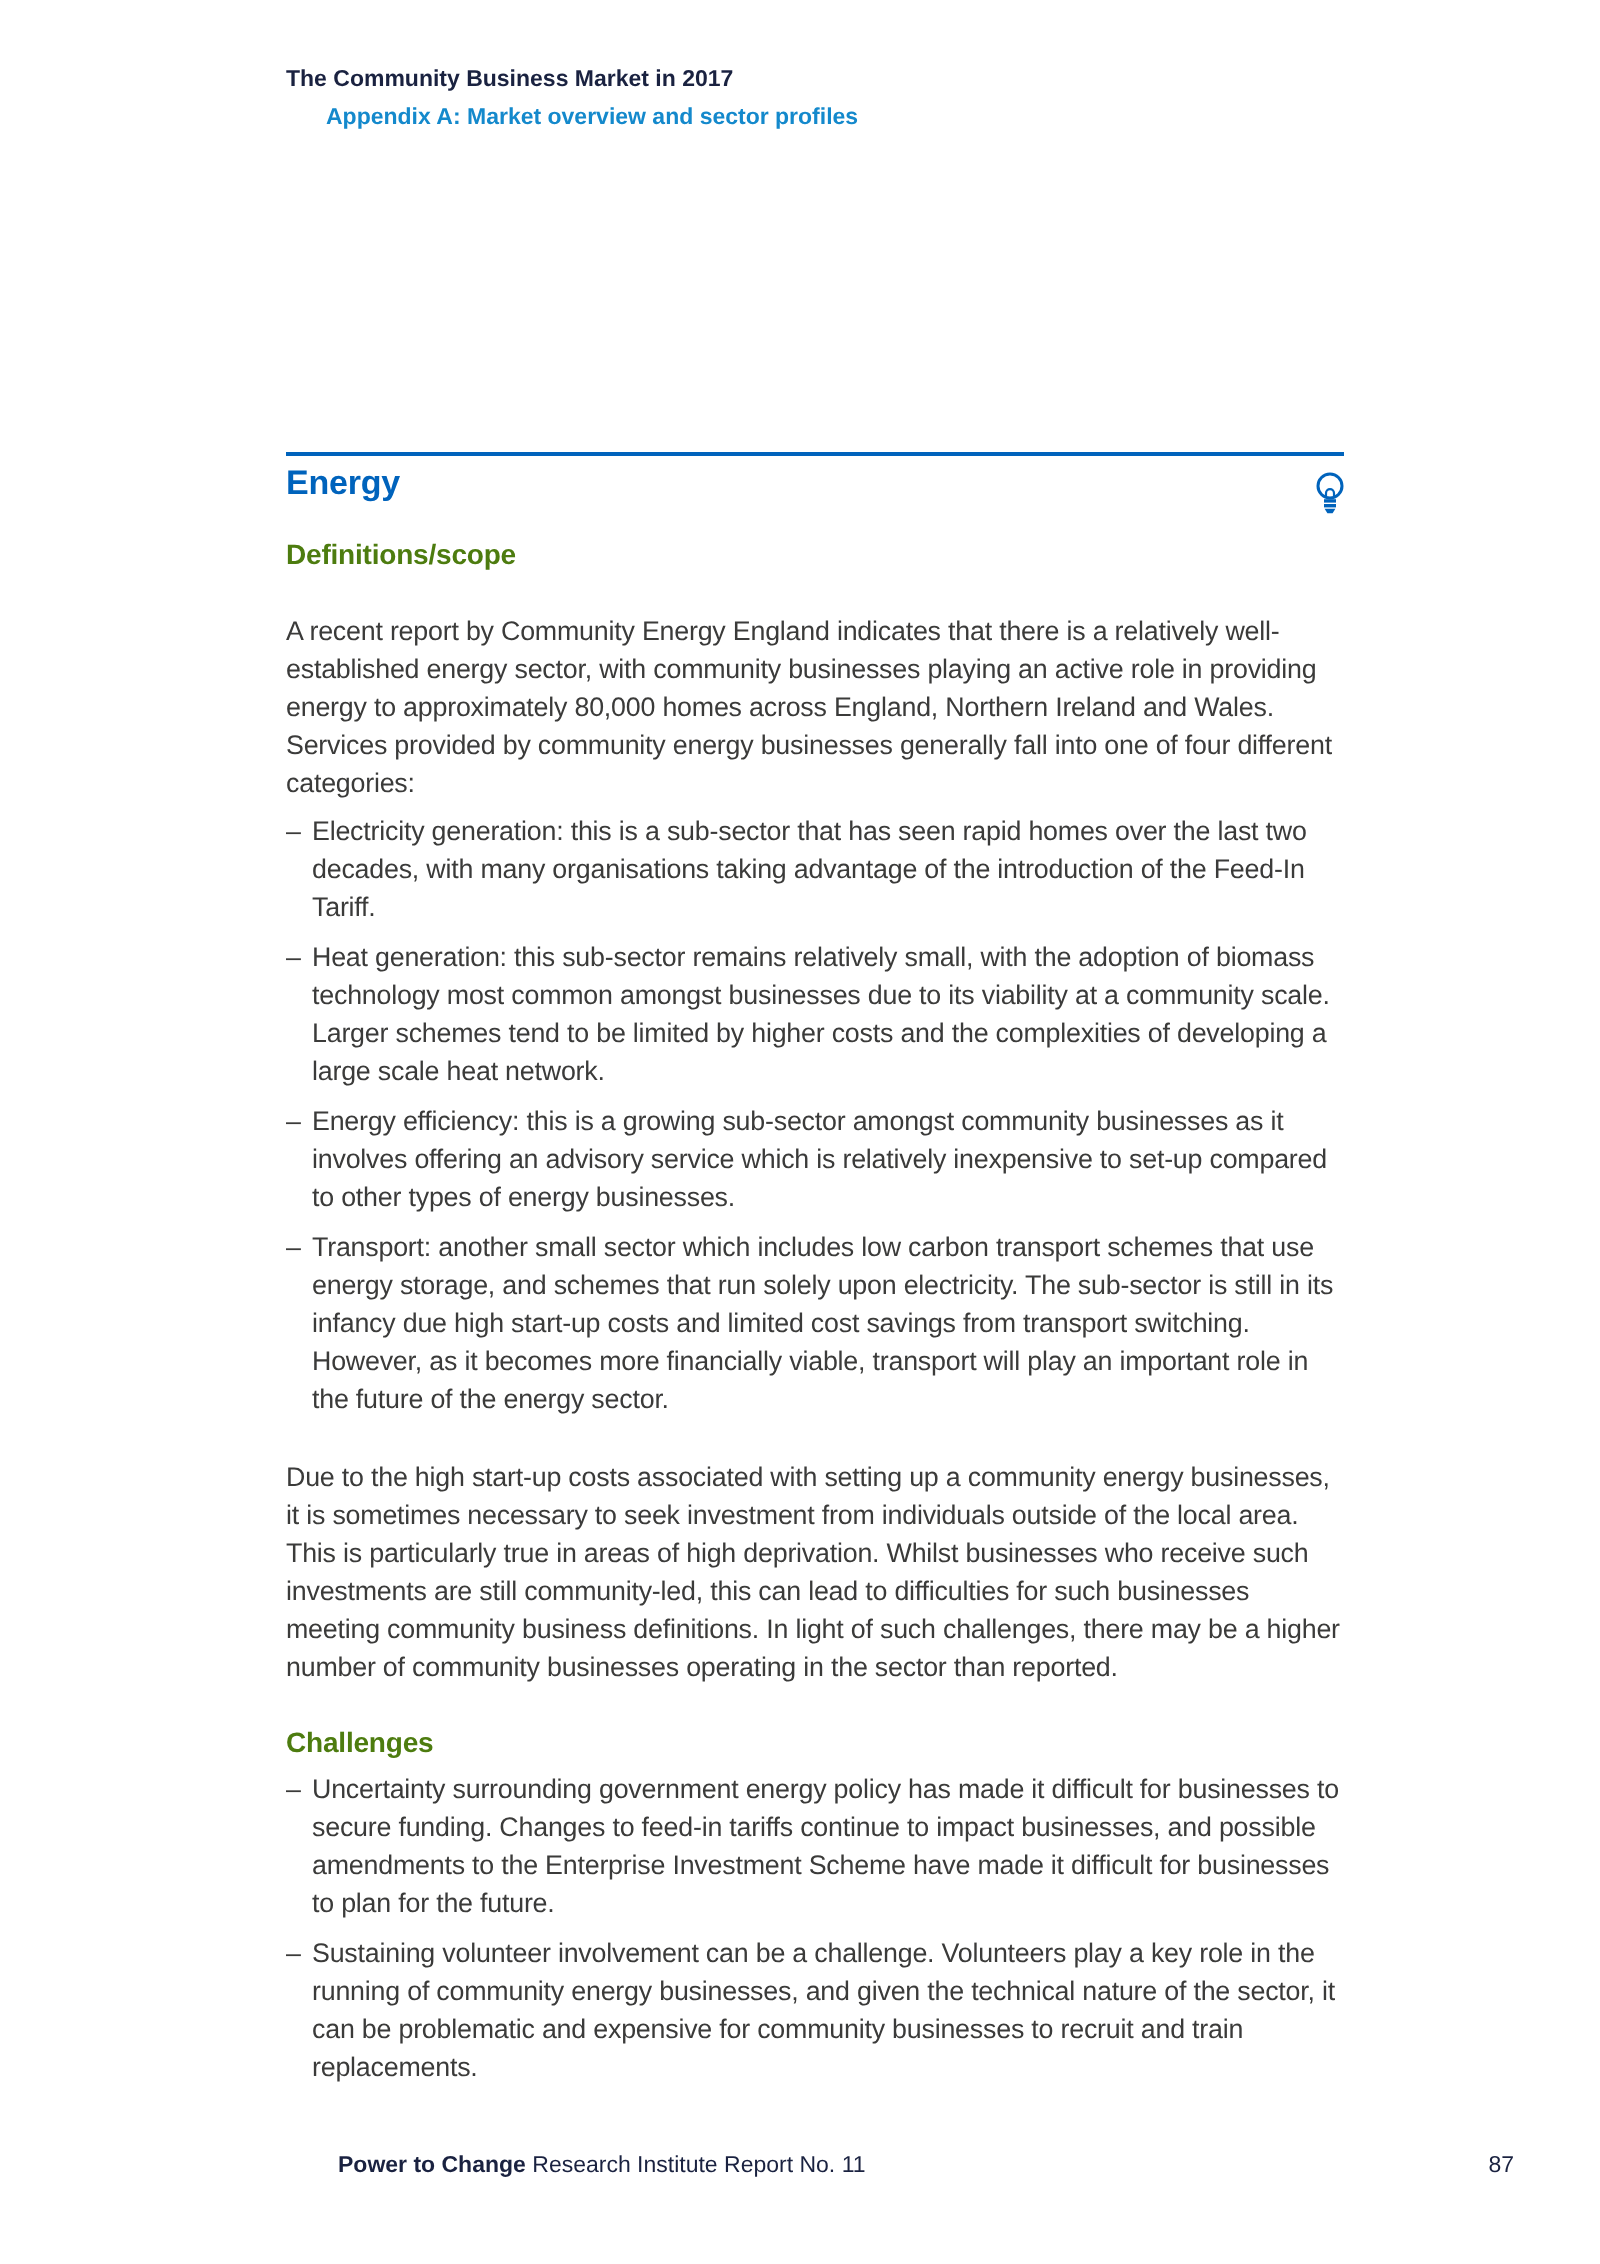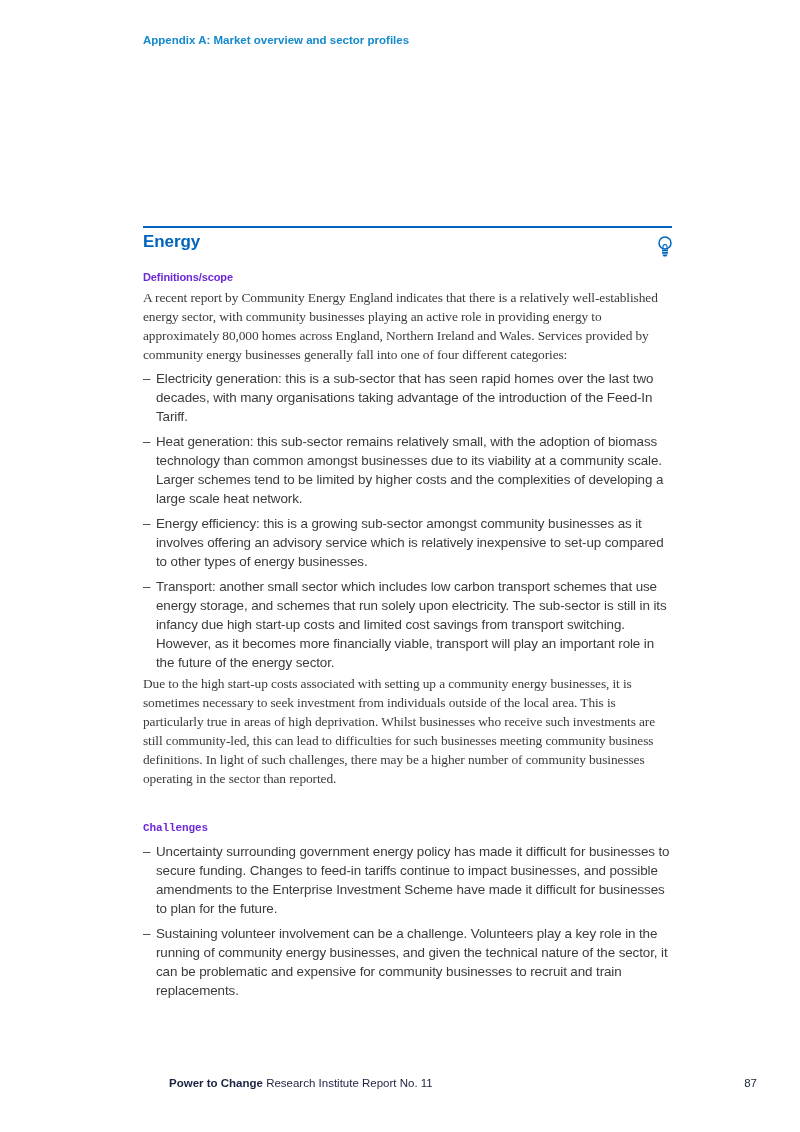--- a/index.html
+++ b/index.html
@@ -10,61 +10,62 @@
     background:#ffffff;
     font-family:"Liberation Sans", sans-serif;
     -webkit-font-smoothing:antialiased;
     overflow:hidden;
   }
   .header {
     position:absolute; left:143px; top:31px; width:530px;
     font-size:11.5px; line-height:18.5px; font-weight:bold;
   }
   .header .title    { color:#1a2240; }
-  .header .subtitle { color:#1489cc; }
+  .header .subtitle { color:#1489cc;margin-left:20px; }
 
   .content {
     position:absolute; left:143px; top:226px; width:529px;
     color:#3b3b3a; font-size:13.4px; line-height:19px;
     letter-spacing:-0.1px;
   }
   .rule { border-top:2px solid #0063bc; margin:0; }
   .section-head {
     display:flex; justify-content:space-between; align-items:flex-start;
     margin-top:5px;
   }
   .section-title {
     color:#0063bc; font-weight:bold; font-size:17px; line-height:18px;
   }
   .bulb { margin-top:3px; }
   .subheading {
-    color:#6d28d9; font-weight:bold; font-size:11px; line-height:17px;
+    color:#4d7c0f; font-weight:bold; font-size:14px; line-height:17px;
     margin-top:6px;
   }
-  .subheading.challenges { margin-top:32px;font-family:Liberation Mono, monospace; }
-  .para { margin-top:2px;font-family:Liberation Serif, serif; }
+  .subheading.challenges { margin-top:20px; }
+  .para { margin-top:20px; }
   .bullet { display:flex; margin-top:5px; }
   .bullet + .bullet { margin-top:6px; }
   .bullet .dash { width:13px; flex-shrink:0; }
   .bullet .btext { flex:1; }
 
   .footer {
     position:absolute; left:143px; right:43px; top:1075px;
     display:flex; justify-content:space-between; align-items:baseline;
     color:#1a2240; font-size:11.5px; line-height:16px;padding-left:26px;
   }
   .footer .brand { font-weight:bold; }
   .footer .pagenum { font-weight:normal; }
 </style>
 </head>
 <body>
 
 <div class="page">
 
   <div class="header">
+    <div class="title">The Community Business Market in 2017</div>
     <div class="subtitle">Appendix A: Market overview and sector profiles</div>
   </div>
 
   <div class="content">
     <div class="rule"></div>
 
     <div class="section-head">
       <div class="section-title">Energy</div>
       <span class="bulb">
         <svg width="14" height="22" viewBox="0 0 14 22" aria-hidden="true">
@@ -80,21 +81,21 @@
     <div class="subheading">Definitions/scope</div>
 
     <div class="para">A recent report by Community Energy England indicates that there is a relatively well-established energy sector, with community businesses playing an active role in providing energy to approximately 80,000 homes across England, Northern Ireland and Wales. Services provided by community energy businesses generally fall into one of four different categories:</div>
 
     <div class="bullet">
       <span class="dash">–</span>
       <span class="btext">Electricity generation: this is a sub-sector that has seen rapid homes over the last two decades, with many organisations taking advantage of the introduction of the Feed-In Tariff.</span>
     </div>
     <div class="bullet">
       <span class="dash">–</span>
-      <span class="btext">Heat generation: this sub-sector remains relatively small, with the adoption of biomass technology than common amongst businesses due to its viability at a community scale. Larger schemes tend to be limited by higher costs and the complexities of developing a large scale heat network.</span>
+      <span class="btext">Heat generation: this sub-sector remains relatively small, with the adoption of biomass technology most common amongst businesses due to its viability at a community scale. Larger schemes tend to be limited by higher costs and the complexities of developing a large scale heat network.</span>
     </div>
     <div class="bullet">
       <span class="dash">–</span>
       <span class="btext">Energy efficiency: this is a growing sub-sector amongst community businesses as it involves offering an advisory service which is relatively inexpensive to set-up compared to other types of energy businesses.</span>
     </div>
     <div class="bullet">
       <span class="dash">–</span>
       <span class="btext">Transport: another small sector which includes low carbon transport schemes that use energy storage, and schemes that run solely upon electricity. The sub-sector is still in its infancy due high start-up costs and limited cost savings from transport switching. However, as it becomes more financially viable, transport will play an important role in the future of the energy sector.</span>
     </div>
 

